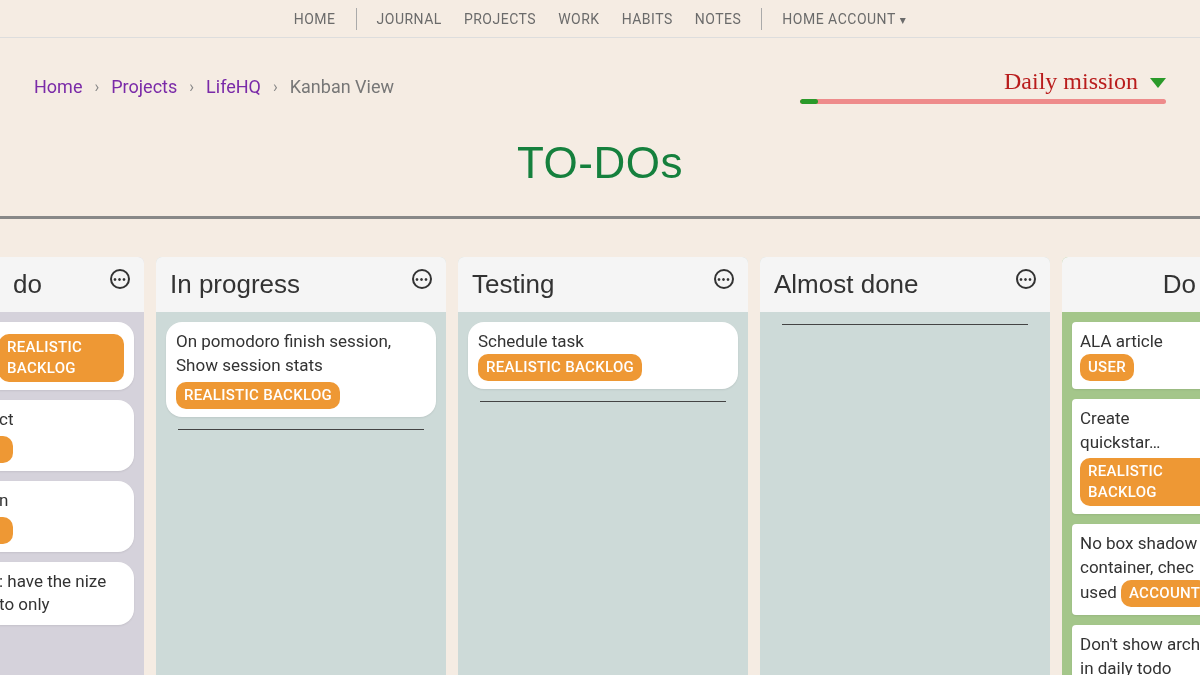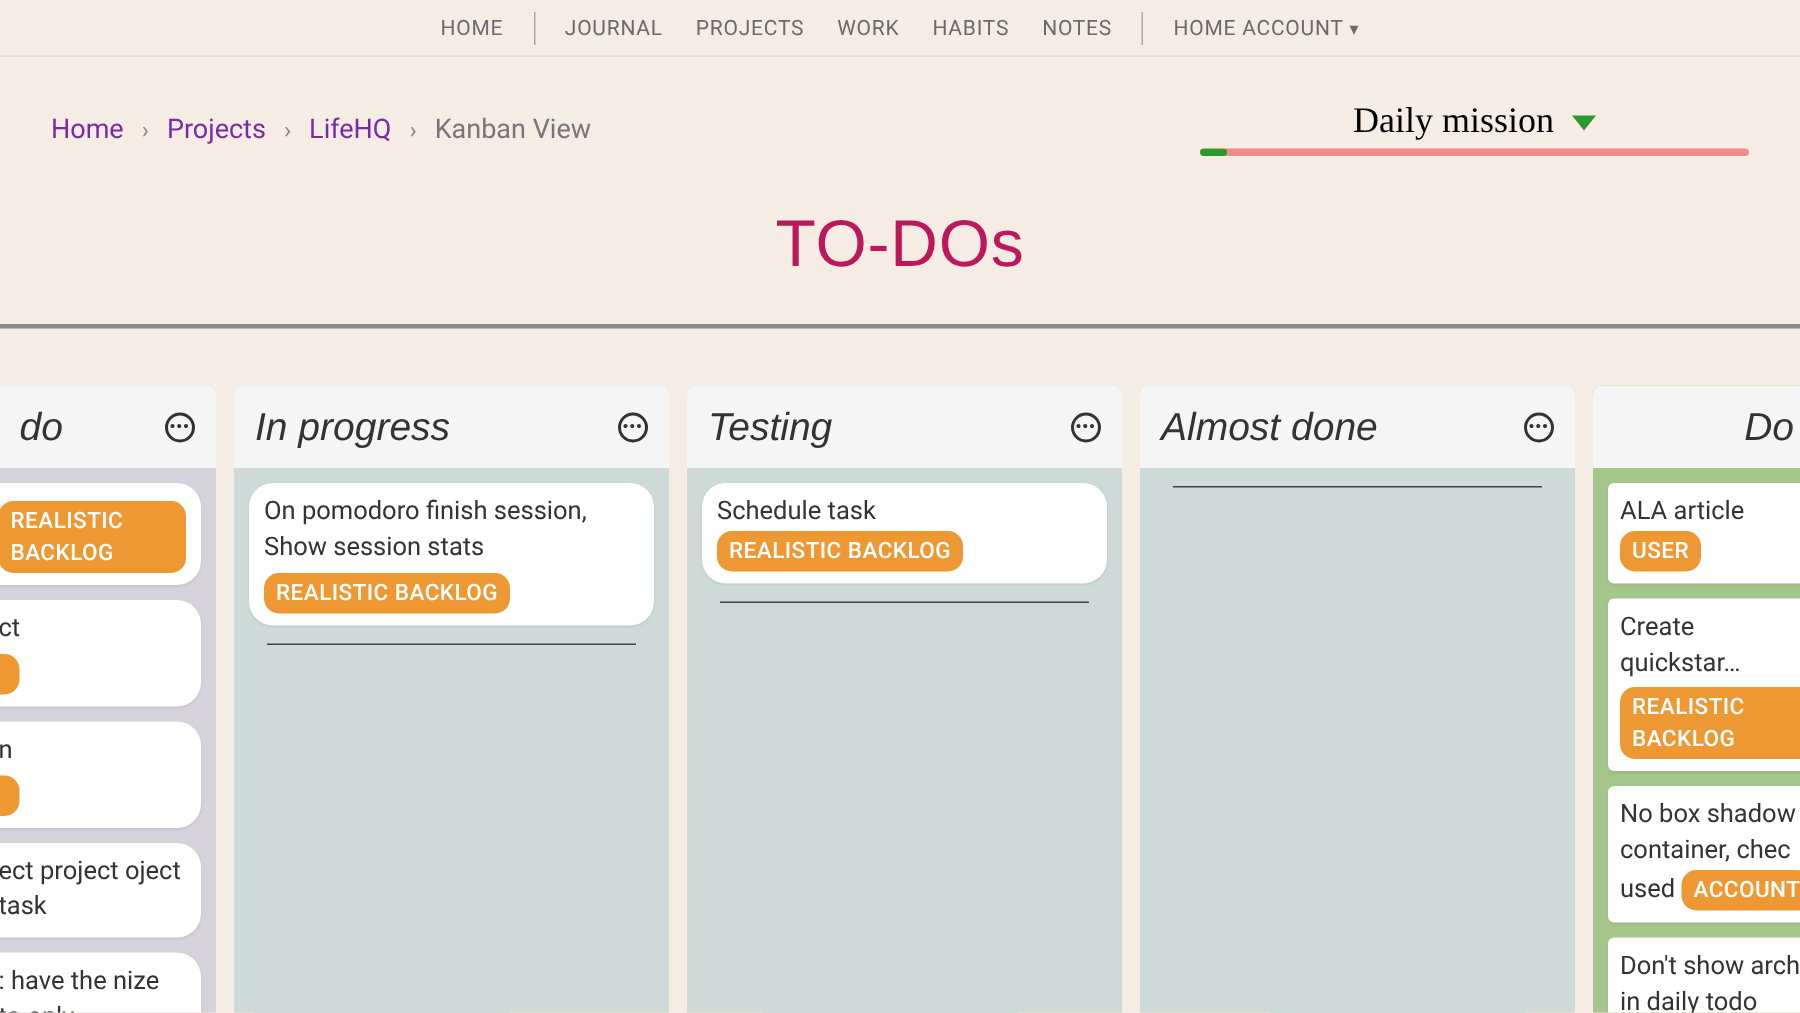--- a/index.html
+++ b/index.html
@@ -46,24 +46,24 @@
       display: flex;
       align-items: center;
       gap: 12px;
       font-size: 18px;
     }
     .breadcrumb a { color: #7a2aa8; text-decoration: none; }
     .breadcrumb .sep { color: #888; font-size: 16px; }
     .breadcrumb .current { color: #777; }
     .daily-mission {
       font-size: 24px;
-      color: #000000;
+      color: #b91c1c;
       font-family: ui-serif, Georgia, serif;
       cursor: pointer;
-      text-align: center;
+      text-align: right;
     }
     .daily-mission .caret {
       display: inline-block;
       width: 0; height: 0;
       border-left: 8px solid transparent;
       border-right: 8px solid transparent;
       border-top: 10px solid #2a9a2a;
       margin-left: 6px;
       vertical-align: middle;
     }
@@ -77,21 +77,21 @@
     }
     .progress-fill {
       height: 100%;
       width: 5%;
       background: #2a9a2a;
       border-radius: 3px;
     }
     .page-title {
       text-align: center;
       font-size: 44px;
-      color: #be185d;
+      color: #15803d;
       font-weight: 400;
       margin-top: 34px;
       margin-bottom: 28px;
       letter-spacing: 0.5px;
       font-family: -apple-system, sans-serif;
     }
     .board-wrap {
       border-top: 3px solid #888;
       padding-top: 38px;
     }
@@ -109,26 +109,25 @@
       min-height: 210px;
       padding-bottom: 14px;
     }
     .column.partial-left { width: 145px; margin-left: -1px; border-top-left-radius: 0; border-bottom-left-radius: 0; background: #d5d2db; }
     .column.partial-right { width: 148px; border-top-right-radius: 0; border-bottom-right-radius: 0; background: #a4c68a; }
     .col-header {
       background: #f5f5f5;
       border-radius: 6px 6px 0 0;
       display: flex;
       justify-content: space-between;
-      align-items: center;
+      align-items: flex-start;
       padding: 12px 14px;
       font-size: 26px;
       color: #333;
       font-family: -apple-system, sans-serif;
-      font-style: italic;
     }
     .column.partial-left .col-header { border-top-left-radius: 0; justify-content: space-between; }
     .column.partial-right .col-header { border-top-right-radius: 0; justify-content: flex-end; }
     .more-icon {
       width: 20px; height: 20px;
       border: 2px solid #333;
       border-radius: 50%;
       display: inline-flex;
       align-items: center;
       justify-content: center;
@@ -227,21 +226,20 @@
       <div class="col-header">
         <span>do</span>
         <span class="more-icon">•••</span>
       </div>
       <div id="todo-cards">
           <div class="card">
             <div style="margin-top:4px;"><span class="tag">REALISTIC BACKLOG</span></div>
           </div>
           <div class="card"><span>ct</span> <div style="margin-top:4px;"><span class="tag" style="border-top-left-radius:0;border-bottom-left-radius:0;padding-left:2px;">&nbsp;</span></div></div>
           <div class="card"><span>n</span> <div style="margin-top:4px;"><span class="tag" style="border-top-left-radius:0;border-bottom-left-radius:0;padding-left:2px;">&nbsp;</span></div></div>
-          <div class="card"><span>ect project oject task</span> </div>
           <div class="card"><span>: have the nize to only</span> </div>
         </div>
     </div>
 
     <div class="column">
       <div class="col-header">
         <span>In progress</span>
         <span class="more-icon">•••</span>
       </div>
       <div id="inprogress-cards">

